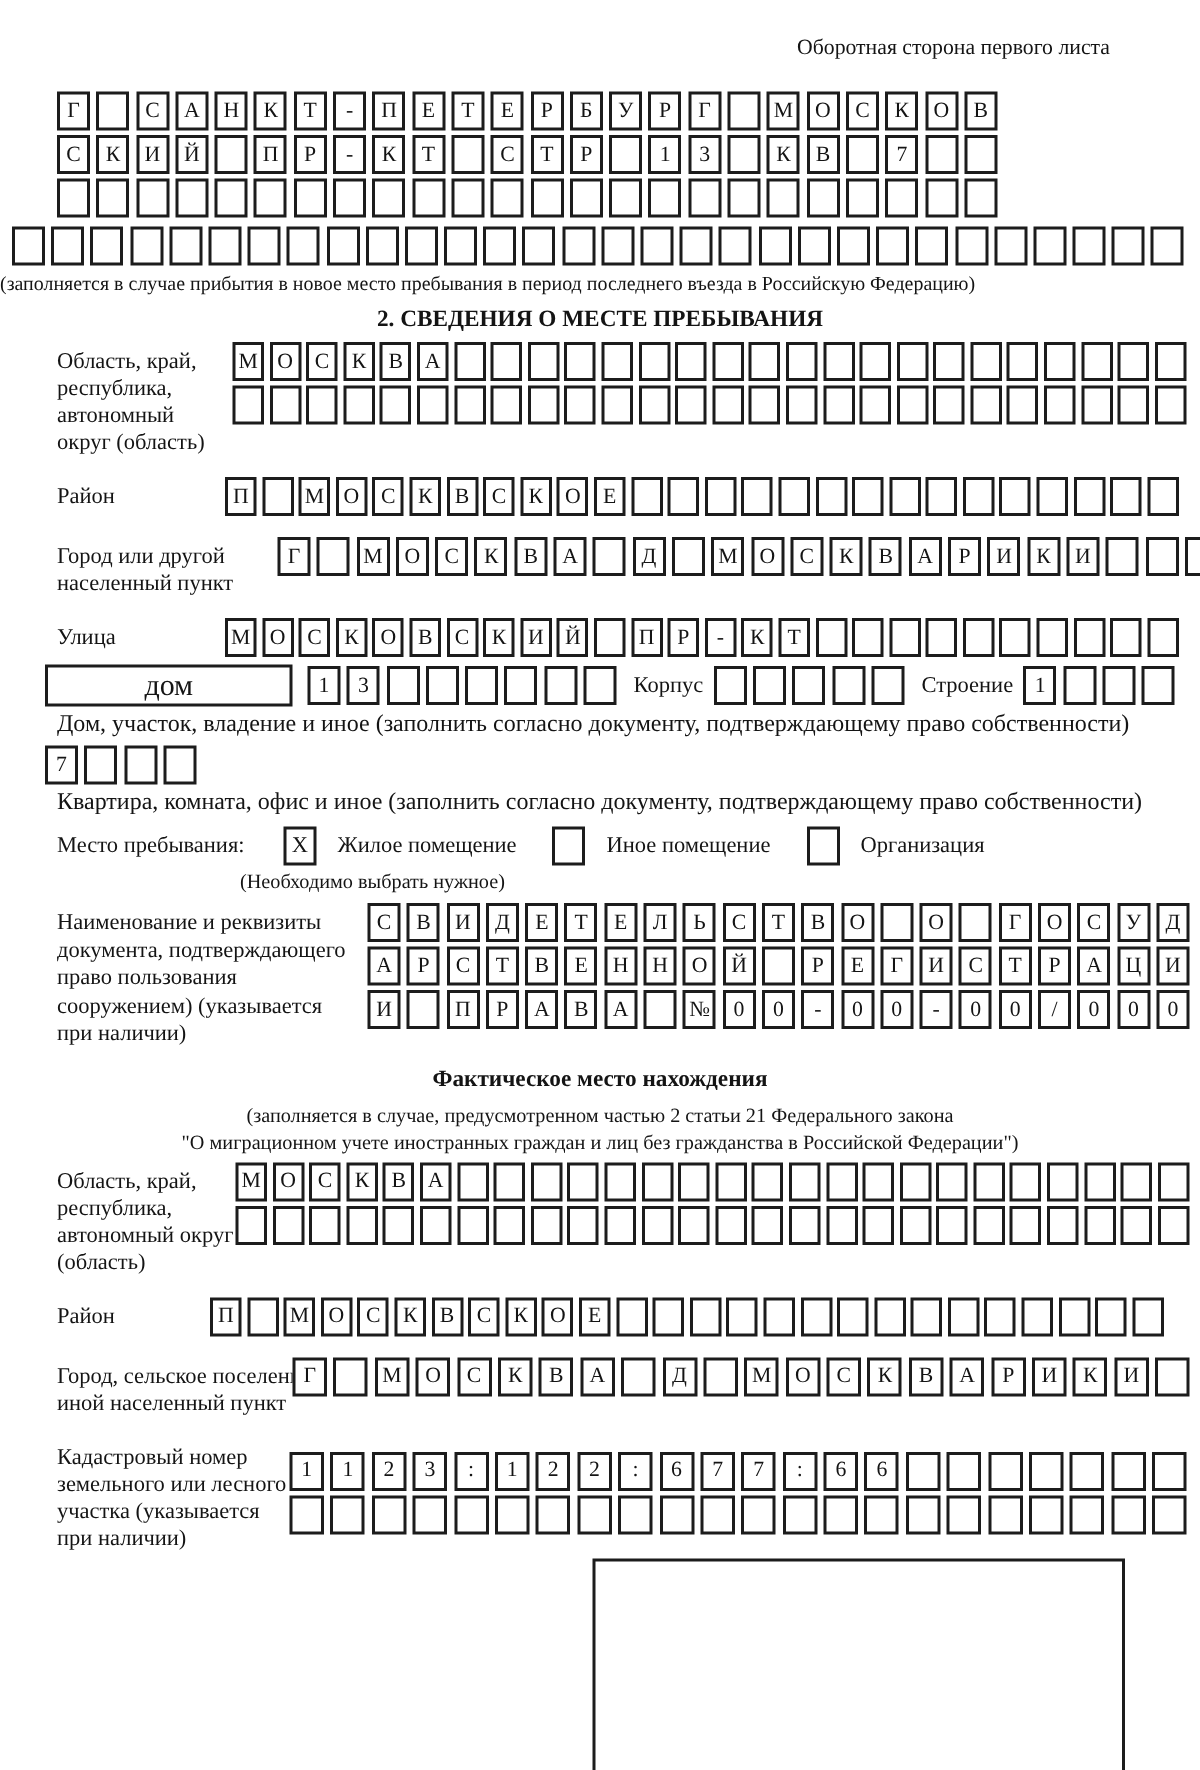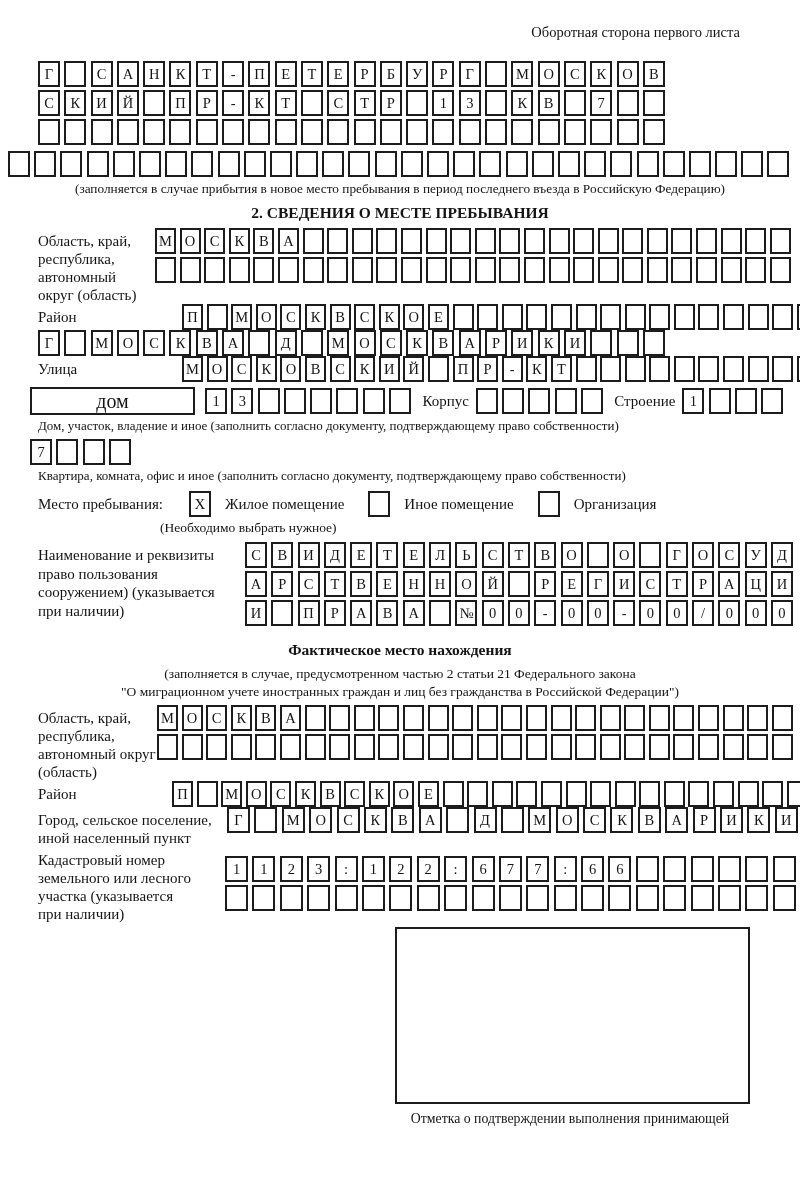--- a/index.html
+++ b/index.html
@@ -24,22 +24,22 @@
   }
   .c26 .cell { width:21px; margin-right:3.6px; }
   .c30 .cell { width:22px; margin-right:4.2px; }
   .c22w .cell { width:23px; margin-right:4.4px; }
 
   .w127 { width:127px; } .w117 { width:117px; } .w112 { width:112px; }
   .w147 { width:147px; } .w207 { width:207px; } .w119 { width:119px; }
   .w102 { width:102px; } .w157 { width:157px; } .w155 { width:155px; }
 
   .fullrow { margin:3px 0 0 8px; }
-  .caption { text-align:center; font-size:13.3px; margin-top:4px; }
-  .caption-left { font-size:13px; margin:3px 0 0 38px;font-family:Liberation Serif, serif; }
+  .caption { font-size:13.3px; margin-top:4px; }
+  .caption-left { font-size:16px; margin:3px 0 0 38px;font-family:Liberation Serif, serif; }
   .title { text-align:center; font-weight:bold; font-size:15.5px; margin-top:7px; }
   .subtle { text-align:center; font-size:13.5px; line-height:18px; }
 
   .domrow { display:flex; align-items:center; margin:5px 0 0 30px; }
   .boxlabel {
     flex:none; border:2px solid #1c1c1c; height:28px;
     display:flex; align-items:center; justify-content:center; font-size:20px;
   }
   .dom-box { width:165px; margin-right:10px; }
   .kv-box  { width:200px; margin-right:10px; }
@@ -51,21 +51,21 @@
     flex:none; width:22px; height:26px; border:2px solid #1c1c1c; margin-right:14px;
     display:flex; align-items:center; justify-content:center; font-size:15px;
   }
   .mesto .opt { margin-right:24px; white-space:nowrap; }
   .mesto-note { margin:3px 0 0 160px; font-size:13.5px; }
 
   .stamp { margin:4px 0 0 395px; width:355px; height:177px; border:2px solid #1c1c1c; background:#fff; }
   .stamp-cap { margin:6px 0 0 355px; width:430px; text-align:center; font-size:13.8px; line-height:18.5px; }
 
   .mt20 { margin-top:20px; } .mt6 { margin-top:6px; } .mt4 { margin-top:4px; }
-  .mt2 { margin-top:0;gap:32px; } .mt12 { margin-top:12px; }
+  .mt2 { margin-top:14px; } .mt12 { margin-top:12px; }
   .lh185 { line-height:18.5px; }
   .kad-rows { padding-top:9px; }
 </style>
 </head>
 <body>
 
 <div class="hdr">Оборотная сторона первого листа</div>
 
 <div class="band mt20">
   <div class="rows">
@@ -278,20 +278,24 @@
       <span class="cell"></span>
       <span class="cell"></span>
       <span class="cell"></span>
       <span class="cell"></span>
       <span class="cell"></span>
       <span class="cell"></span>
     </div>
 </div>
 
 <div class="band mt2">
+  <div class="lbl w147">
+    <div>Город или другой</div>
+    <div>населенный пункт</div>
+  </div>
   <div class="cells">
       <span class="cell">Г</span>
       <span class="cell"></span>
       <span class="cell">М</span>
       <span class="cell">О</span>
       <span class="cell">С</span>
       <span class="cell">К</span>
       <span class="cell">В</span>
       <span class="cell">А</span>
       <span class="cell"></span>
@@ -392,20 +396,21 @@
   <div class="checkbox"></div>
   <div class="opt">Иное помещение</div>
   <div class="checkbox"></div>
   <div class="opt">Организация</div>
 </div>
 <div class="mesto-note">(Необходимо выбрать нужное)</div>
 
 <div class="band mt6">
   <div class="lbl w207 lh185">
     <div>Наименование и реквизиты</div>
+    <div>документа, подтверждающего</div>
     <div>право пользования</div>
     <div>сооружением) (указывается</div>
     <div>при наличии)</div>
   </div>
   <div class="rows">
     <div class="cells">
         <span class="cell">С</span>
         <span class="cell">В</span>
         <span class="cell">И</span>
         <span class="cell">Д</span>

